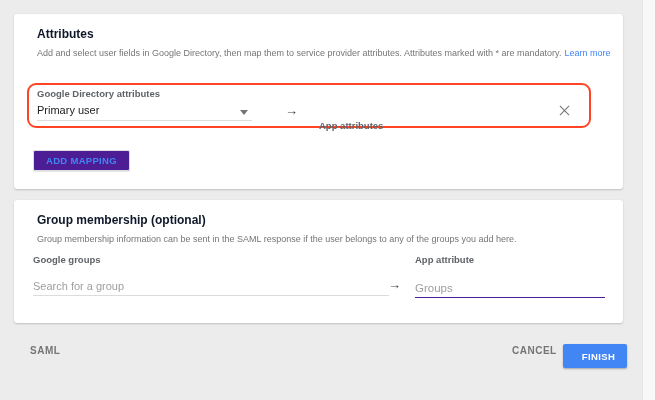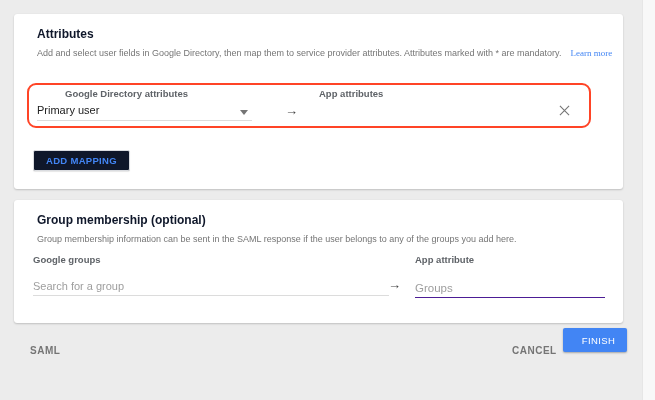--- a/index.html
+++ b/index.html
@@ -23,35 +23,35 @@
   #group-card { top:200px; height:123px; }
 
   .card-title {
     position:absolute; left:23px; top:13px;
     font-size:12px; font-weight:700; color:#0f172a;
   }
   .card-desc {
     position:absolute; left:23px; top:34px;
     font-size:9px; color:#757575; white-space:nowrap;
   }
-  .link { color:#4285f4; text-decoration:none; cursor:pointer; margin-left:9px;font-family:Liberation Serif, serif; }
+  .link { color:#4285f4; text-decoration:none; cursor:pointer; margin-left:3px; }
 
   .highlight-box {
     position:absolute; left:13px; top:69px;
     width:564px; height:45px;
     border:2px solid #ff4426; border-radius:9px;
     background:transparent;
   }
 
   .col-label {
     position:absolute; top:74px;
     font-size:9.5px; font-weight:700; color:#5f6368;
   }
-  .col-label.c1 { left:23px;margin-left:28px; }
-  .col-label.c2 { left:305px; }
+  .col-label.c1 { left:23px; }
+  .col-label.c2 { left:305px;margin-top:32px; }
 
   .select-field {
     position:absolute; left:23px; top:90px;
     width:215px; height:17px;
     border-bottom:1px solid #dcdcdc;
     font-size:11px; color:#212121;
     cursor:pointer;
   }
   .select-field .caret {
     position:absolute; right:4px; top:6px;
@@ -83,21 +83,21 @@
   .close-x {
     position:absolute; left:542px; top:88px;
     width:16px; height:16px;
     display:flex; align-items:center; justify-content:center;
     cursor:pointer;
   }
 
   .add-btn {
     position:absolute; left:19px; top:136px;
     height:21px; padding:0 12px;
-    background:#0f172a;
+    background:#4c1d95;
     border:1px solid #dadce0; border-radius:2px;
     box-shadow:0 1px 1px rgba(0,0,0,0.1);
     font-family:"Liberation Sans", sans-serif;
     font-size:9.5px; font-weight:700; letter-spacing:0.3px;
     color:#4285f4; cursor:pointer;
   }
 
   
   #group-card .col-label.g1 { left:19px;  top:54px; }
   #group-card .col-label.g2 { left:401px; top:54px; }
@@ -119,26 +119,26 @@
   .text-btn {
     position:absolute;
     background:none; border:none;
     font-family:"Liberation Sans", sans-serif;
     font-size:10px; font-weight:700; letter-spacing:0.5px;
     color:#757575; cursor:pointer;
   }
   #back-button   { left:30px;  top:345px; }
   #cancel-button { left:512px; top:345px; }
   #finish-button {
-    position:absolute; left:563px; top:328px;
+    position:absolute; left:563px; top:344px;
     width:64px; height:24px;
     background:#4285f4; border:none; border-radius:2px;
     box-shadow:0 1px 2px rgba(0,0,0,0.3);
     font-family:"Liberation Sans", sans-serif;
-    font-size:9.5px; font-weight:400; letter-spacing:0.4px;
+    font-size:9.5px; font-weight:700; letter-spacing:0.4px;
     color:#ffffff; cursor:pointer;padding-left:7px;
   }
 
   .scroll-track {
     position:absolute; right:0; top:0;
     width:13px; height:100%;
     background:#f8f8f8;
     border-left:1px solid #e6e6e6;
   }
 </style>

